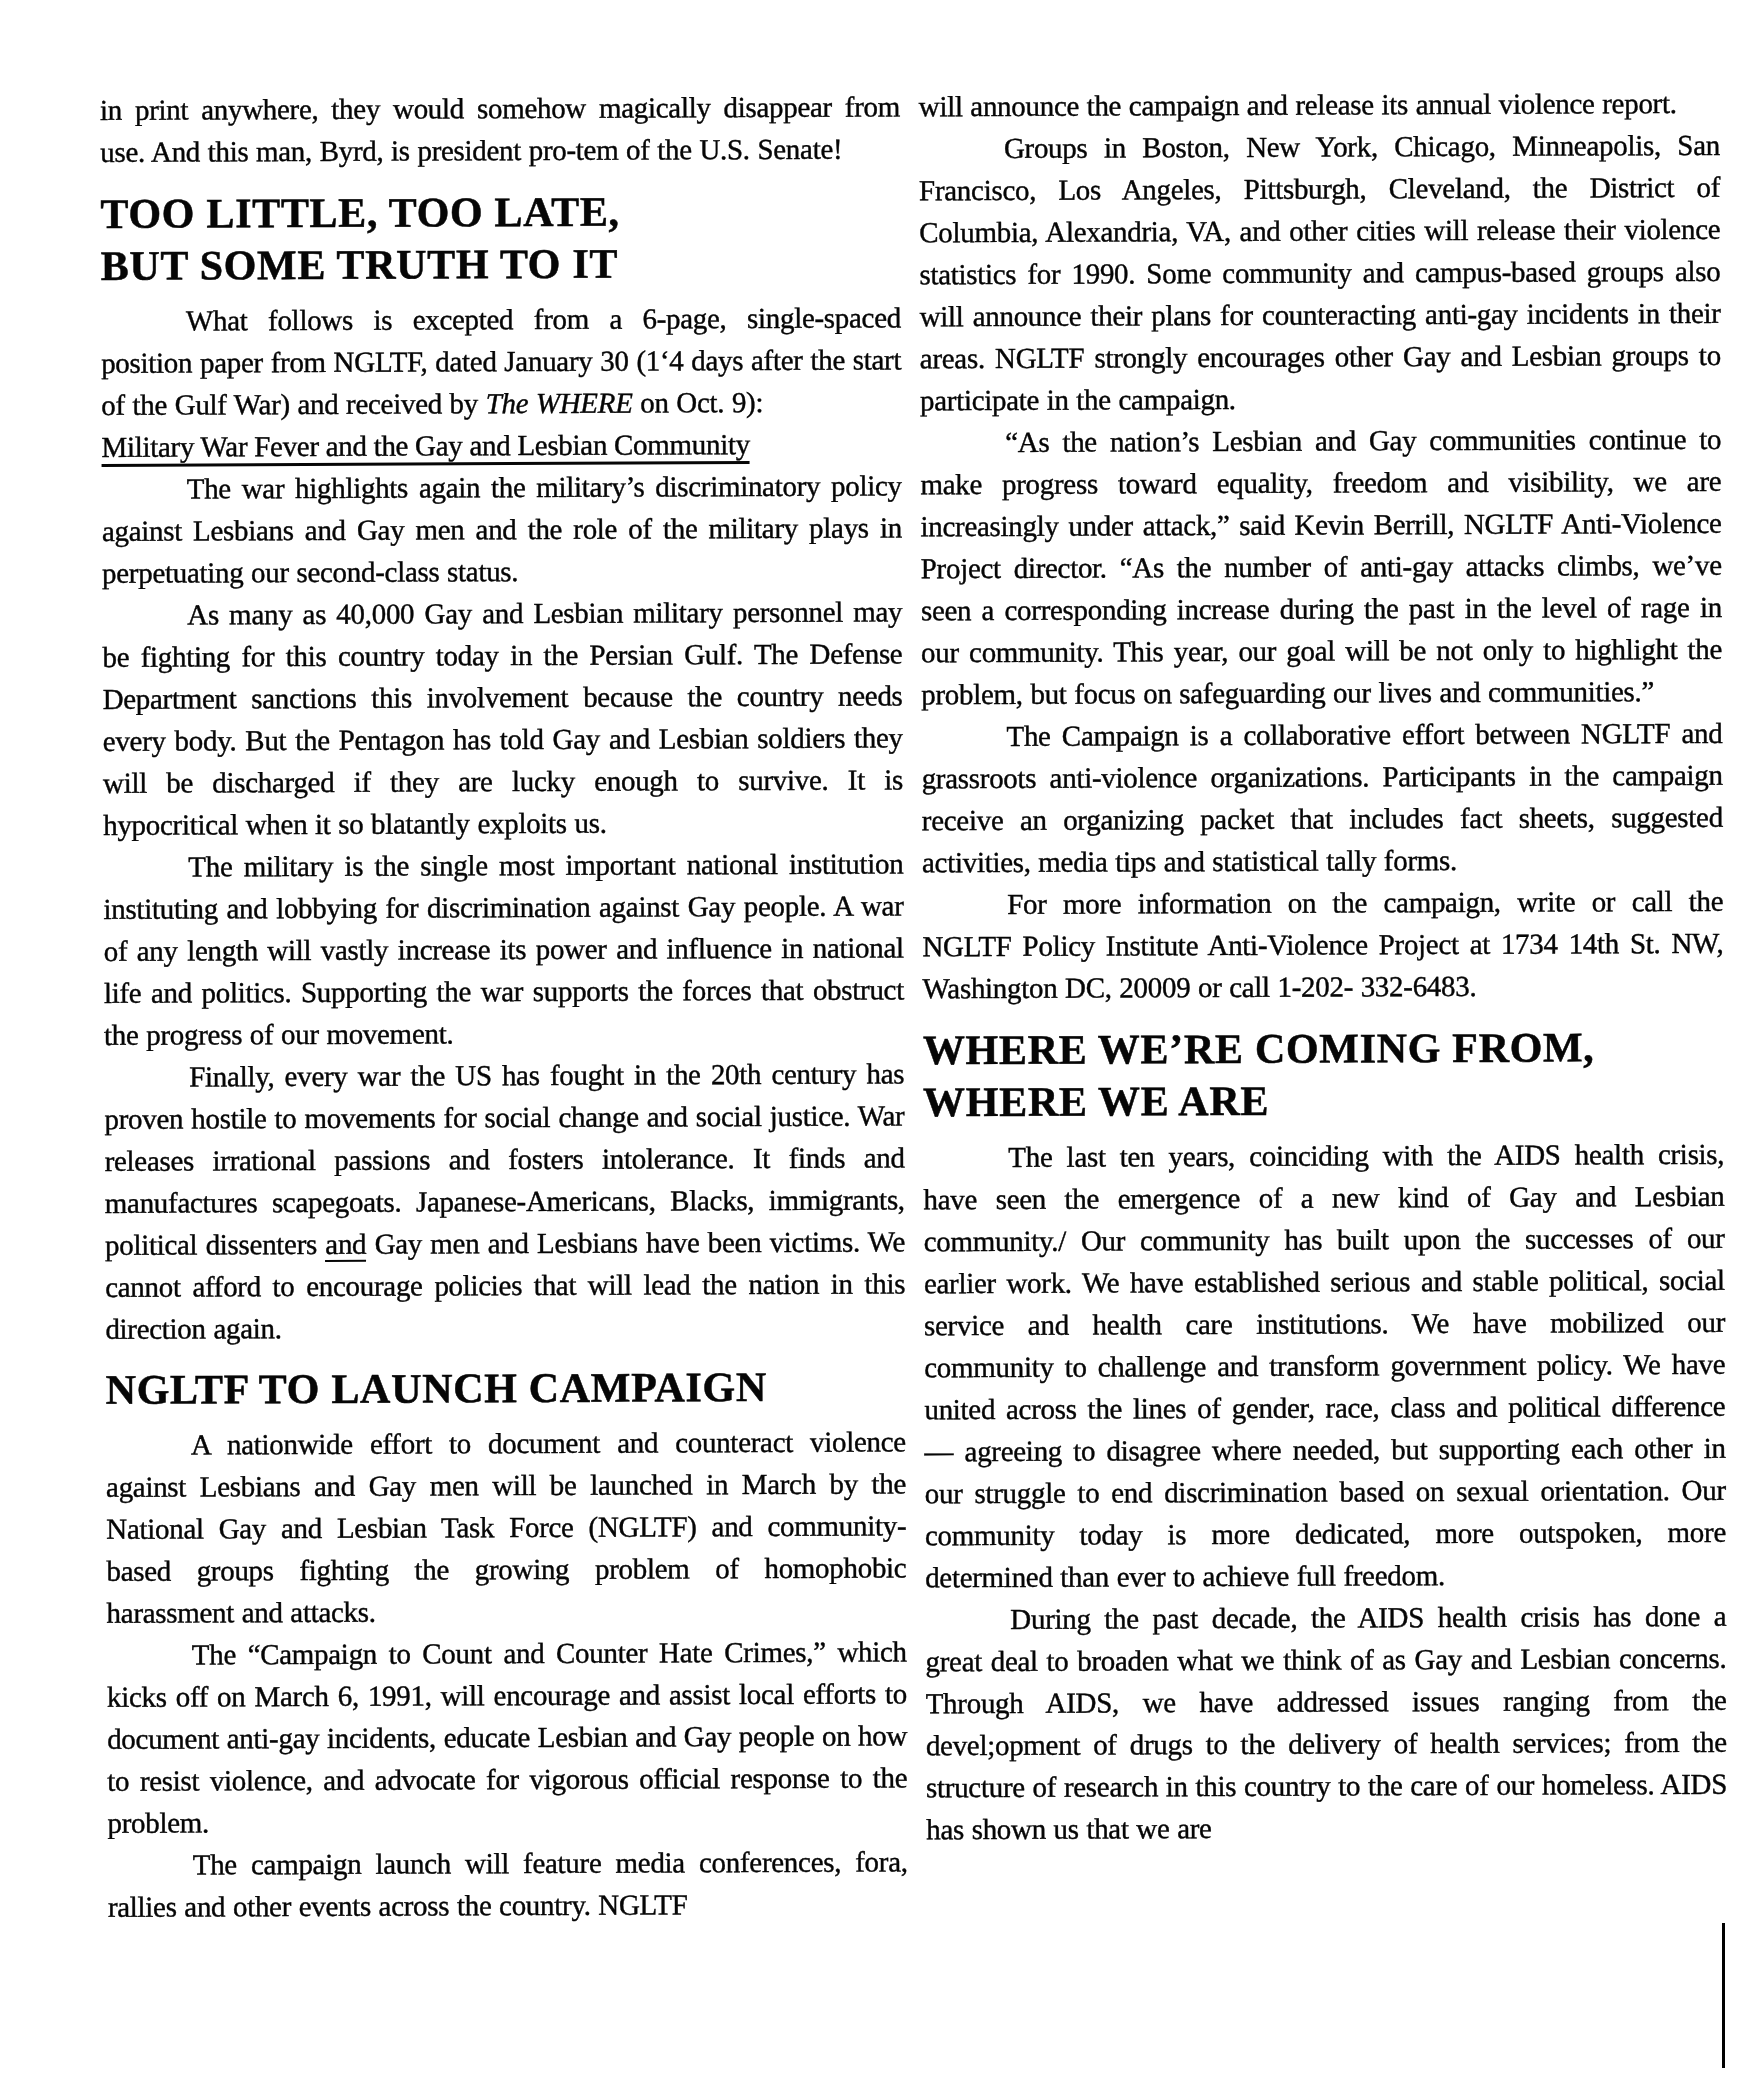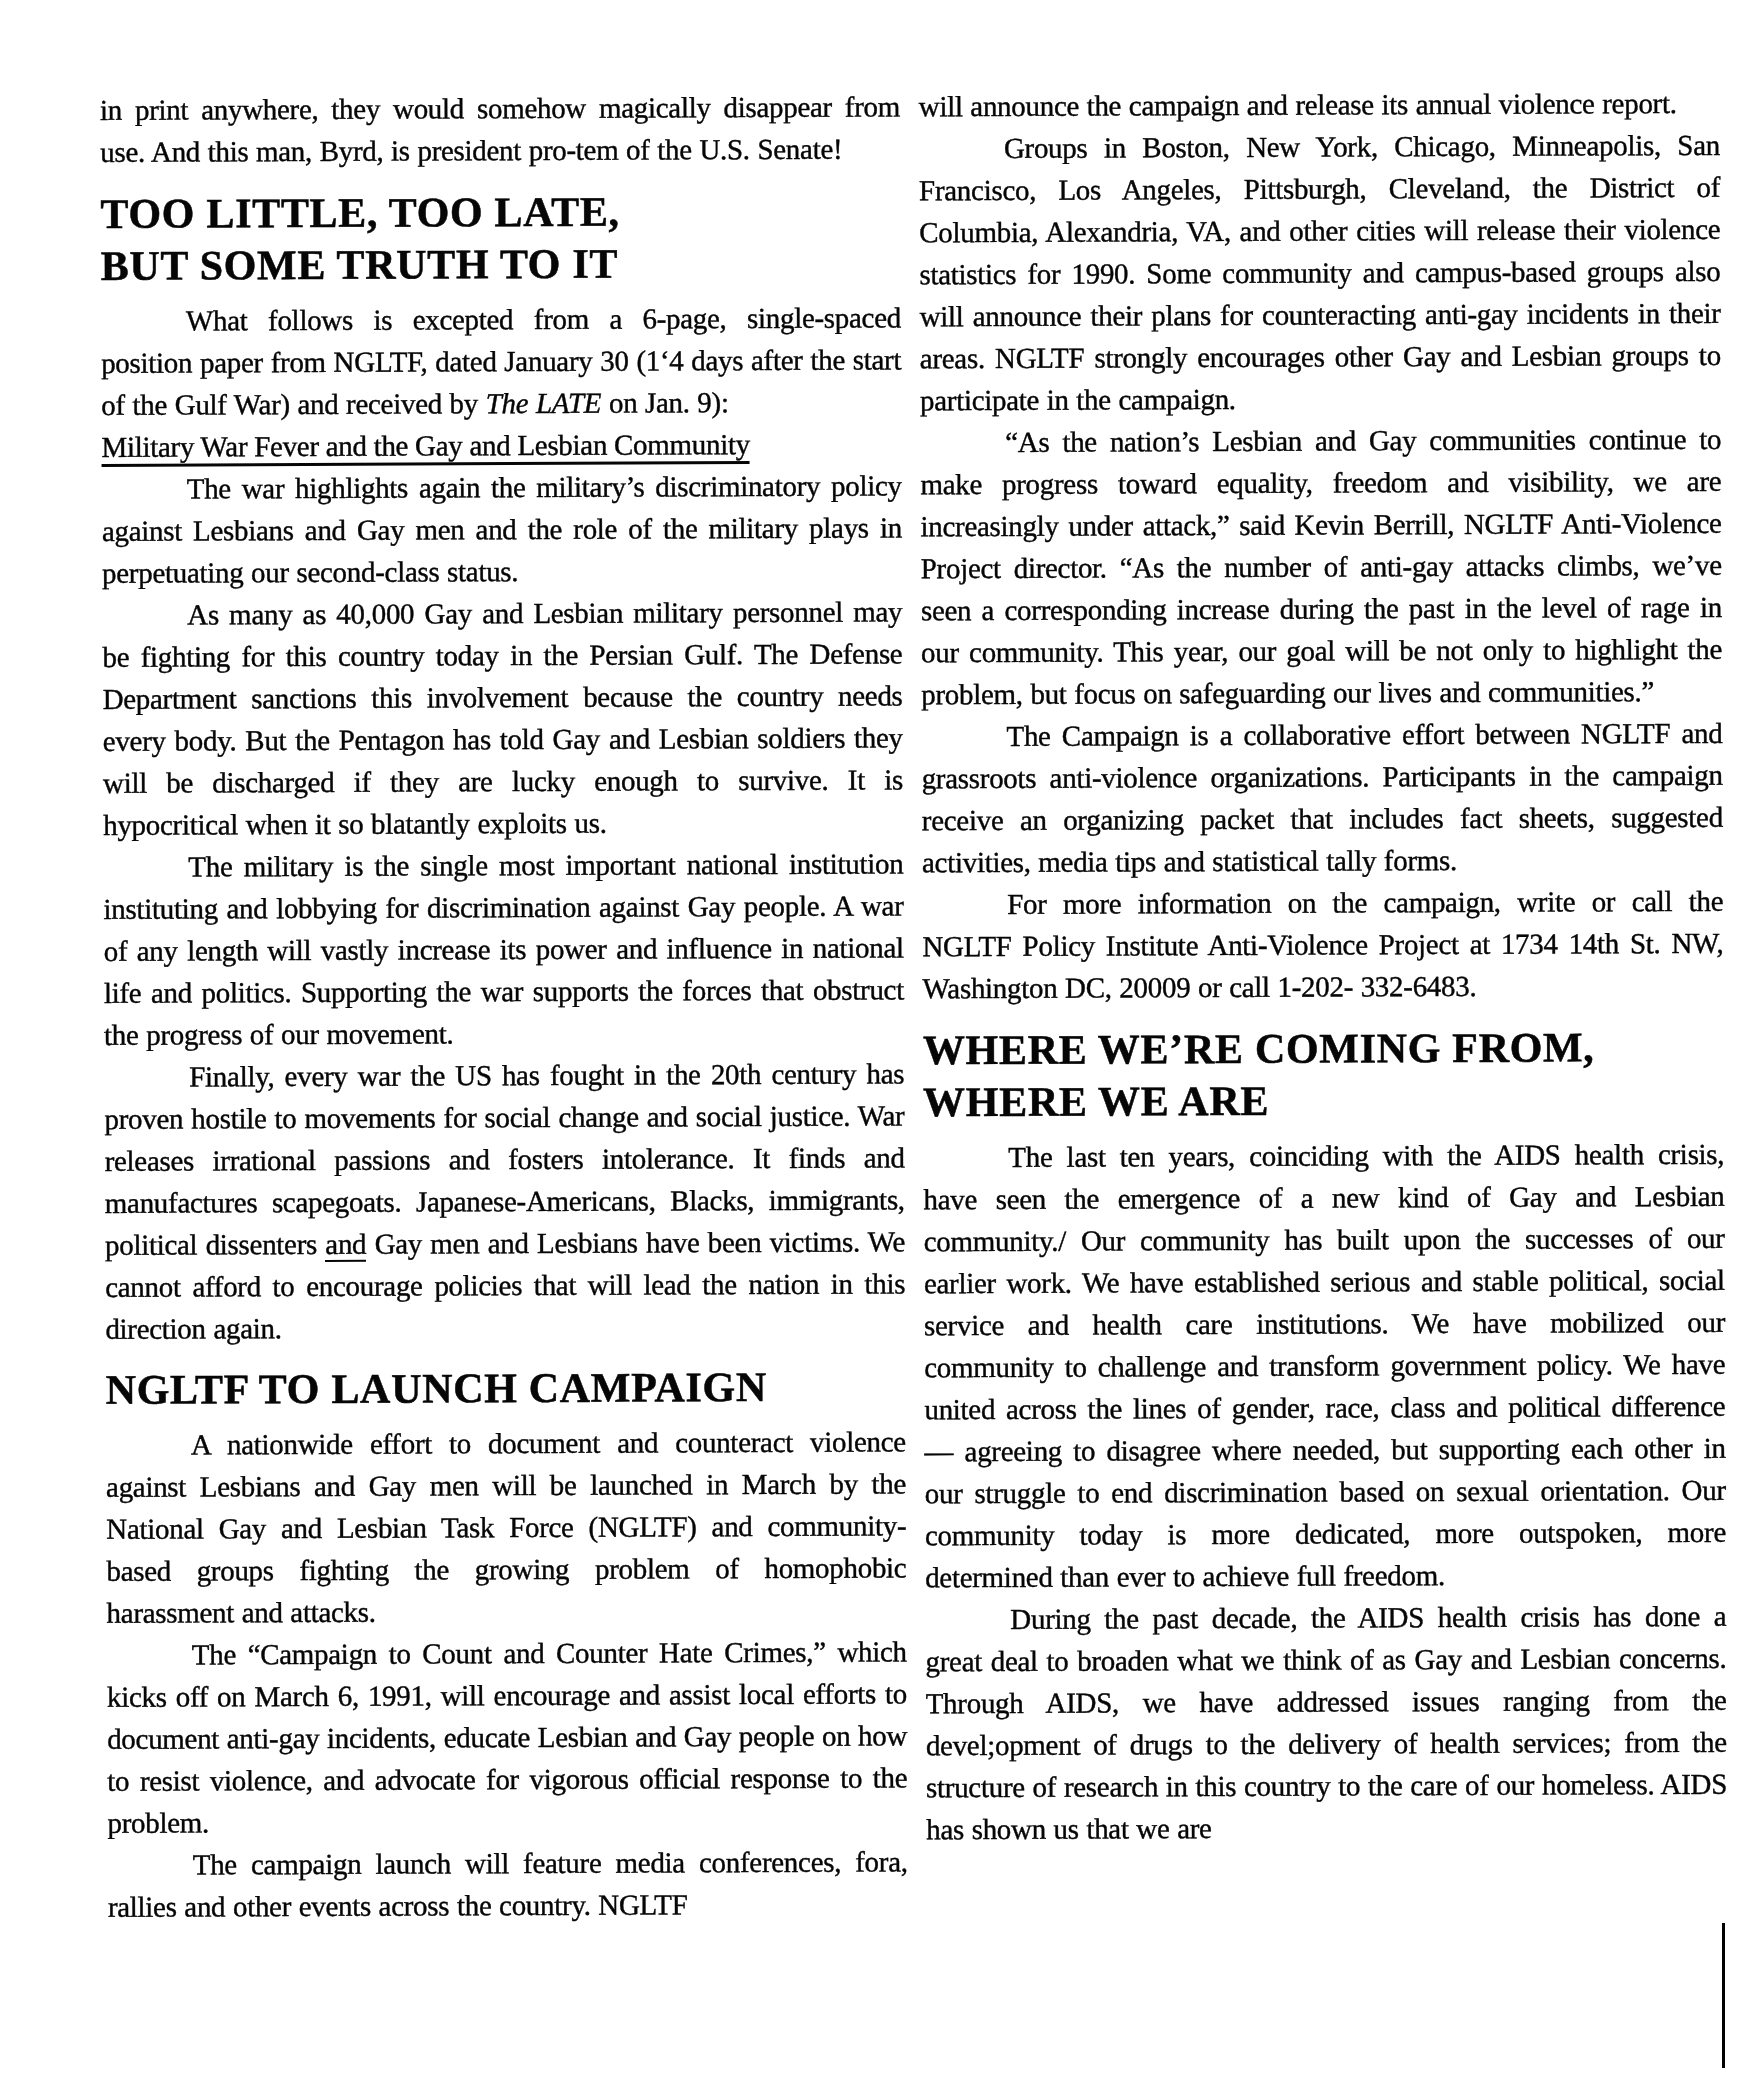--- a/index.html
+++ b/index.html
@@ -94,21 +94,21 @@
   <div class="sheet">
 
     <div class="col col-left">
       <p class="body">in print anywhere, they would somehow magically disappear from use. And this man, Byrd, is president pro-tem of the U.S. Senate!</p>
 
       <h2 class="headline">
         <span class="hl">TOO LITTLE, TOO LATE,</span>
         <span class="hl">BUT SOME TRUTH TO IT</span>
       </h2>
 
-      <p class="body indent"><span>What follows is excepted from a 6-page, single-spaced position paper from NGLTF, dated January 30 (1‘4 days after the start of the Gulf War) and received by </span><i class="ital">The LATE</i><span>  on Jan. 9):</span></p>
+      <p class="body indent"><span>What follows is excepted from a 6-page, single-spaced position paper from NGLTF, dated January 30 (1‘4 days after the start of the Gulf War) and received by </span><i class="ital">The WHERE</i><span>  on Oct. 9):</span></p>
 
       <p class="subhead"><span class="thick-underline">Military War Fever and the Gay and Lesbian Community</span></p>
 
       <p class="body indent">The war highlights again the military’s discriminatory policy against Lesbians and Gay men and the role of the military plays in perpetuating our second-class status.</p>
 
       <p class="body indent">As many as 40,000 Gay and Lesbian military personnel may be fighting for this country today in the Persian Gulf. The Defense Department sanctions this involvement because the country needs every body. But the Pentagon has told Gay and Lesbian soldiers they will be discharged if they are lucky enough to survive. It is hypocritical when it so blatantly exploits us.</p>
 
       <p class="body indent">The military is the single most important national institution instituting and lobbying for discrimination against Gay people. A war of any length will vastly increase its power and influence in national life and politics. Supporting the war supports the forces that obstruct the progress of our movement.</p>
 
       <p class="body indent"><span>Finally, every war the US has fought in the 20th century has proven hostile to movements for social change and social justice. War releases irrational passions and fosters intolerance. It finds and manufactures scapegoats. Japanese-Americans, Blacks, immigrants, political dissenters </span><span class="word-underline">and</span><span> Gay men and Lesbians have been victims. We cannot afford to encourage policies that will lead the nation in this direction again.</span></p>

